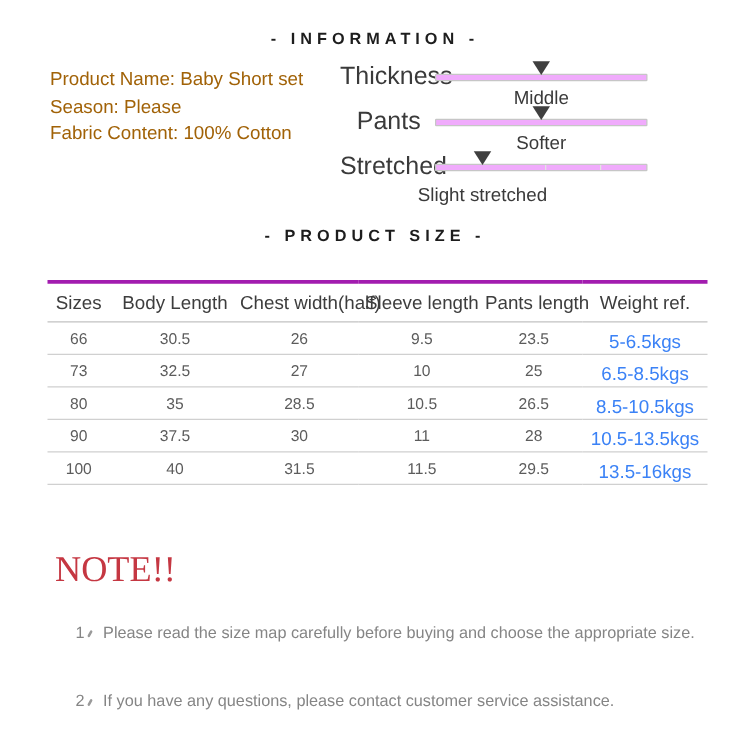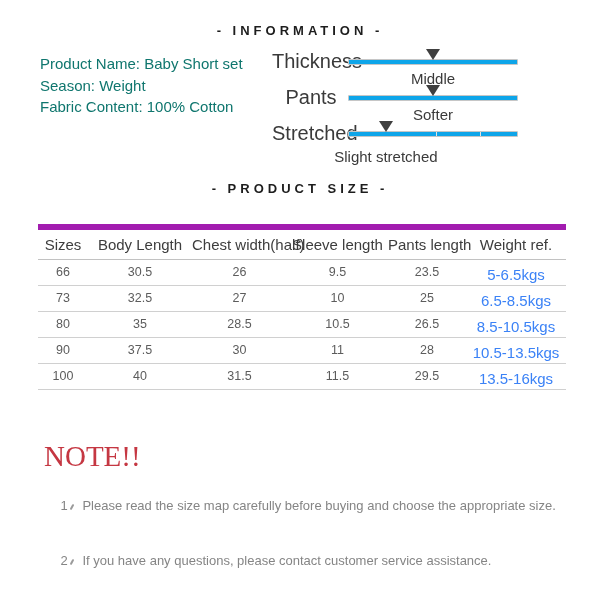--- a/index.html
+++ b/index.html
@@ -12,43 +12,43 @@
   
   .sec-title{
     left:0;right:0;text-align:center;
     font-size:13px;font-weight:bold;letter-spacing:4px;color:#1d1d1d;
     white-space:pre;
   }
   #info-title{top:23px;}
   #size-title{top:181px;}
 
   
-  #info-block{left:40px;top:53px;font-size:15px;line-height:21.5px;color:#0f766e;}
+  #info-block{left:40px;top:53px;font-size:15px;line-height:21.5px;color:#a16207;}
   .info-line{white-space:pre;}
 
   
   .slider-row{left:272px;width:250px;height:36px;}
   #slider-row-0{top:46px;}
   #slider-row-1{top:82px;}
   #slider-row-2{top:118px;}
   .s-label{position:absolute;left:0;top:4px;width:78px;text-align:center;
            font-size:20px;color:#3a3a3a;white-space:nowrap;}
   .s-track{position:absolute;left:76px;top:13px;width:168px;height:4px;
-           background:#0ea5e9;border:1px solid #c6c6c6;border-radius:1px;}
+           background:#f0abfc;border:1px solid #c6c6c6;border-radius:1px;}
   .s-seg{position:absolute;top:0;width:1px;height:4px;background:#e3e3e3;}
   .s-marker{position:absolute;top:-11px;margin-left:-7px;width:0;height:0;
             border-left:7px solid transparent;border-right:7px solid transparent;
             border-top:11px solid #3f3f3f;}
   .s-value{position:absolute;top:10px;transform:translateX(-50%);
            font-size:15px;color:#3a3a3a;white-space:nowrap;}
   .s-value.low{top:16px;}
 
   
   #size-table{left:38px;top:224px;width:528px;border-collapse:collapse;table-layout:fixed;
-              border-top:6px solid #a21caf;}
+              border-top:3px solid #a21caf;}
   #size-table thead tr{height:32px;border-bottom:1px solid #c2c2c2;}
   #size-table tbody tr{height:26px;border-bottom:1px solid #d0d0d0;}
   #size-table th{font-weight:normal;font-size:15px;color:#3d3d3d;text-align:center;
                  white-space:nowrap;overflow:visible;padding:0;}
   #size-table td{font-size:12.5px;color:#5c5c5c;text-align:center;padding:0;}
   #size-table td:last-child{font-size:15px;color:#3b82f6;padding-top:5px;}
 
   
   #note-title{left:44px;top:440px;font-family:"Liberation Serif","DejaVu Serif",serif;
               font-size:29px;color:#c53742;text-align:center;}
@@ -59,21 +59,21 @@
           transform:rotate(28deg);margin:0 9px 0 3px;}
   .n-text{white-space:pre;}
 </style>
 </head>
 <body>
 
 <div class="abs sec-title" id="info-title">- INFORMATION -</div>
 
 <div class="abs" id="info-block">
   <div class="info-line">Product Name: Baby Short set</div>
-  <div class="info-line">Season: Weight</div>
+  <div class="info-line">Season: Please</div>
   <div class="info-line">Fabric Content: 100% Cotton</div>
 </div>
 
 <div class="abs slider-row" id="slider-row-0">
   <div class="s-label">Thickness</div>
   <div class="s-track">
     <div class="s-marker" style="left: 50%;"></div>
     <div class="s-value" style="left: 50%;">Middle</div>
   </div>
 </div>

